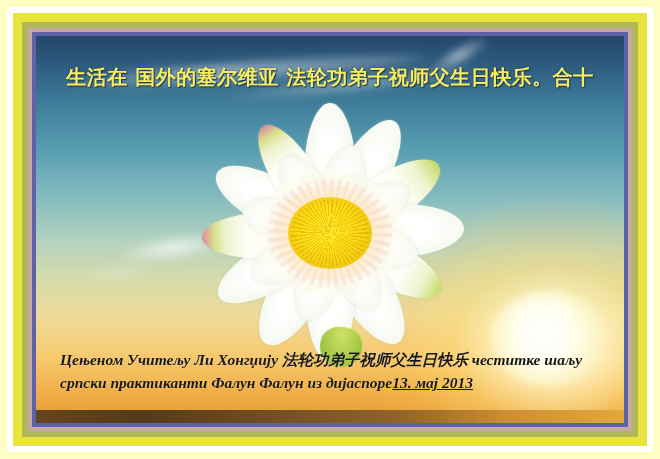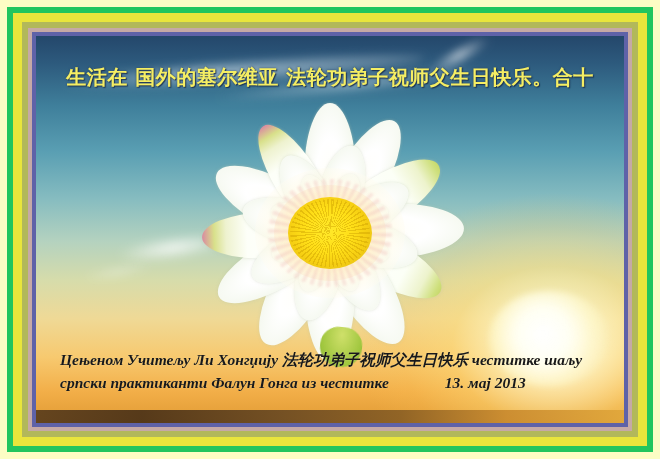--- a/index.html
+++ b/index.html
@@ -19,21 +19,21 @@
     position: relative;
     width: 660px;
     height: 459px;
     box-sizing: border-box;
     background: #fdfdc4;          
     padding: 7px;
   }
   .band-cream2 {
     width: 100%; height: 100%;
     box-sizing: border-box;
-    background: #22c55e;
+    background: #ffffff;
     padding: 6px;
   }
   .band-yellow {
     width: 100%; height: 100%;
     box-sizing: border-box;
     background: #e9e53c;           
     padding: 9px;
   }
   .band-olive {
     width: 100%; height: 100%;
@@ -271,22 +271,22 @@
     line-height: 1.52;
     text-shadow: 0 0 1px rgba(255,250,200,0.55);
   }
   .message-line-2 {
     display: flex;
     align-items: baseline;
     justify-content: flex-start;
   }
   .msg-text-2 { white-space: nowrap; }
   .msg-date {
-    margin-left: 56px;
     white-space: nowrap;
+    text-decoration: underline;
   }
 </style>
 </head>
 <body>
 
 <div class="greeting-card">
   <div class="band-cream2">
   <div class="band-yellow">
   <div class="band-olive">
   <div class="band-mauve">
@@ -344,21 +344,21 @@
         <div class="stamen-ring"></div>
         <div class="stamen-core"></div>
         <div class="leaf"></div>
       </div>
 
       <div class="headline-cn">生活在  国外的塞尔维亚 法轮功弟子祝师父生日快乐。合十</div>
 
       <div class="message-block">
         <div class="message-line-1">Цењеном Учитељу Ли Хонгџију 法轮功弟子祝师父生日快乐 честитке шаљу</div>
         <div class="message-line-2">
-          <span class="msg-text-2">српски практиканти Фалун Гонга из честитке</span>
+          <span class="msg-text-2">српски практиканти Фалун Фалун из дијаспоре</span>
           <span class="msg-date">13. мај 2013</span>
         </div>
       </div>
 
     </div>
 
   </div>
           </div>
         </div>
       </div>

